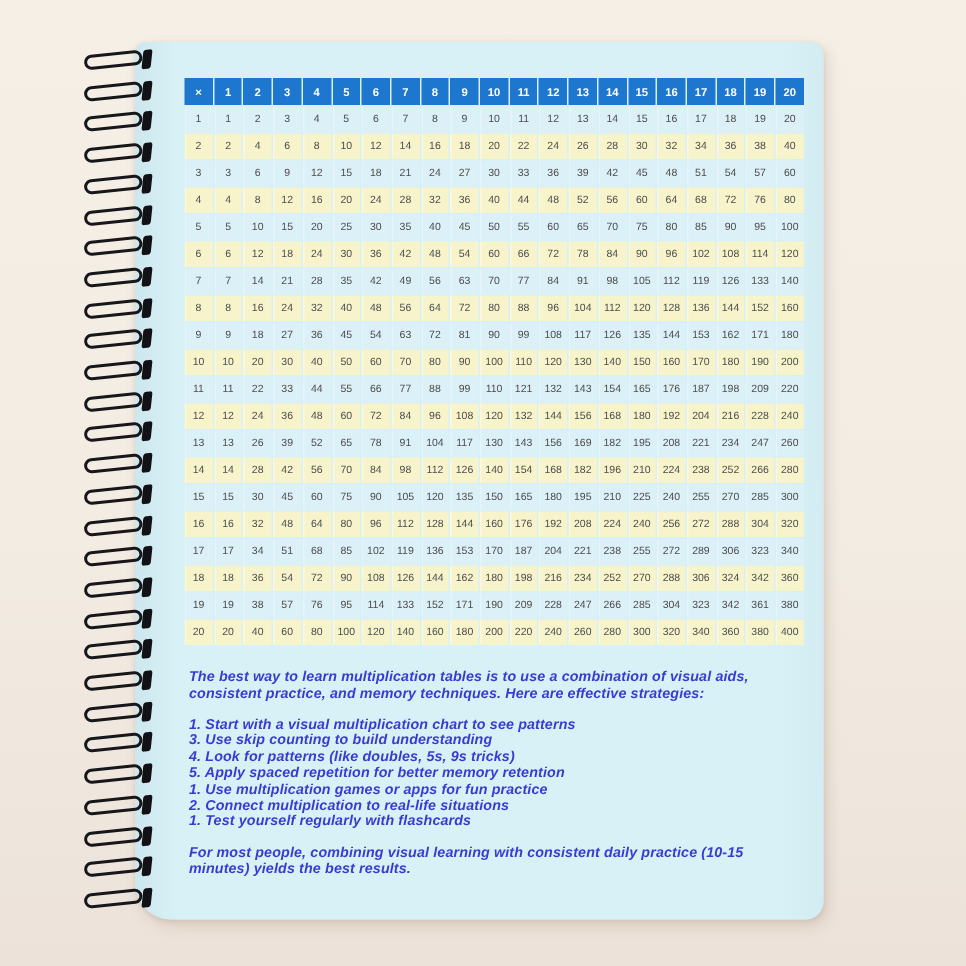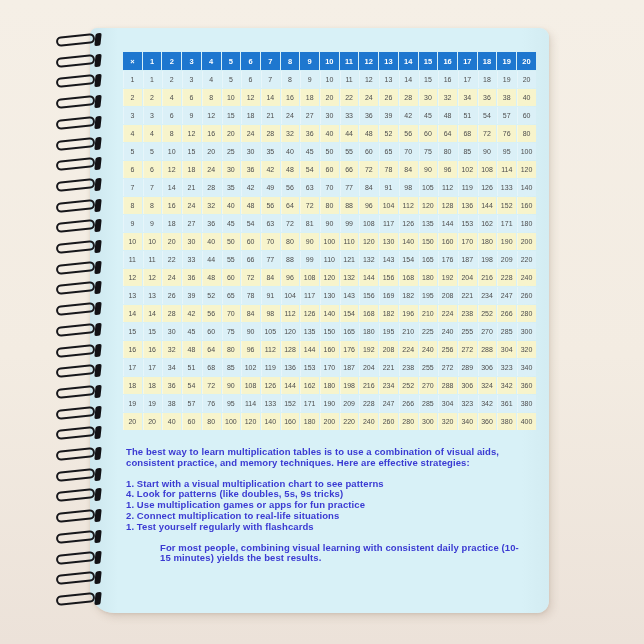--- a/index.html
+++ b/index.html
@@ -83,24 +83,25 @@
   
   .notes {
     position: absolute;
     left: 36px; top: 419px;
     width: 402px;
     color: #3a3ad2;
     font-weight: 700;
     font-size: 9.5px;
     line-height: 10.8px;
     letter-spacing: 0.1px;
+    font-style: italic;
   }
   .notes p { margin: 0; }
   .notes .intro { margin-bottom: 10px; }
-  .notes .conclusion { margin-top: 10px; margin-left: 34px; }
+  .notes .conclusion { margin-top: 10px; }
   .strategies div { line-height: 10.8px; }
 </style>
 </head>
 <body>
 
 <div class="scene">
 
   <div class="page">
 
     <table class="mult">
@@ -590,21 +591,23 @@
             <td>380</td>
             <td>400</td>
           </tr>
         </tbody>
     </table>
 
     <div class="notes">
       <p class="intro">The best way to learn multiplication tables is to use a combination of visual aids, consistent practice, and memory techniques. Here are effective strategies:</p>
       <div class="strategies">
           <div>1. Start with a visual multiplication chart to see patterns</div>
+          <div>3. Use skip counting to build understanding</div>
           <div>4. Look for patterns (like doubles, 5s, 9s tricks)</div>
+          <div>5. Apply spaced repetition for better memory retention</div>
           <div>1. Use multiplication games or apps for fun practice</div>
           <div>2. Connect multiplication to real-life situations</div>
           <div>1. Test yourself regularly with flashcards</div>
         </div>
       <p class="conclusion">For most people, combining visual learning with consistent daily practice (10-15 minutes) yields the best results.</p>
     </div>
 
   </div>
 
   <div class="spiral">

